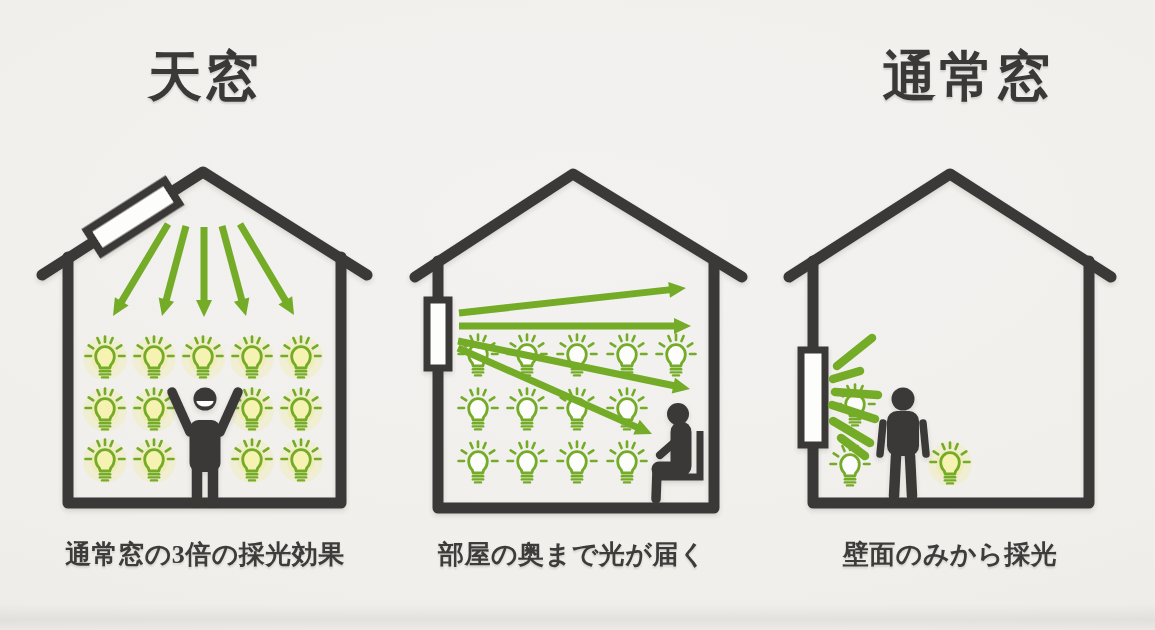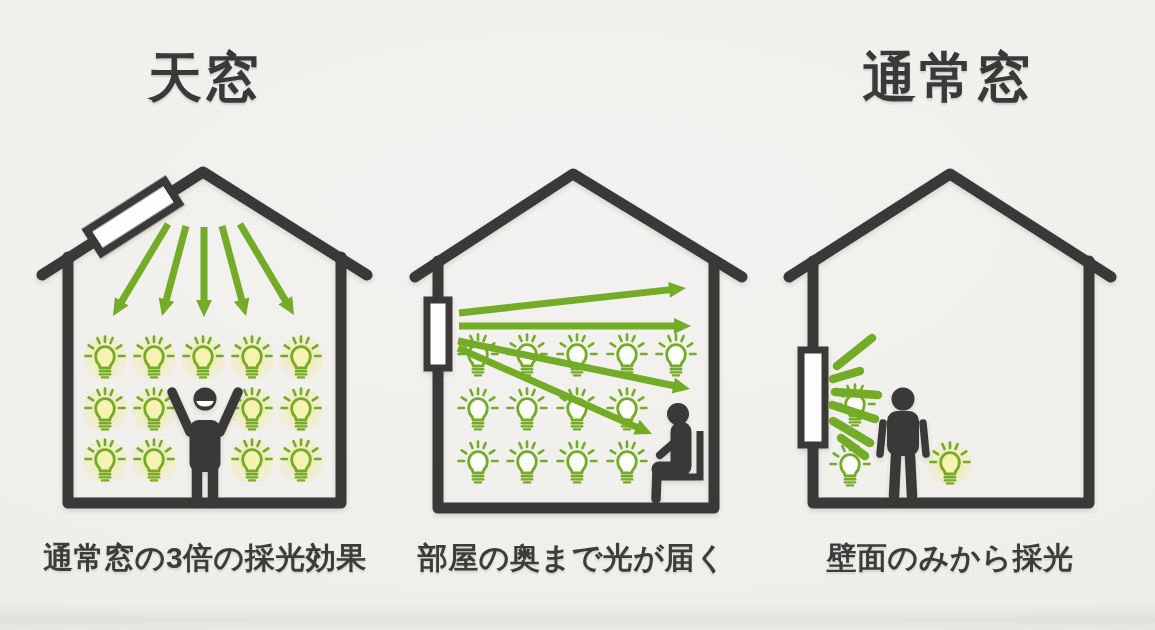--- a/index.html
+++ b/index.html
@@ -1,32 +1,32 @@
 <!DOCTYPE html>
 <html><head>
 <meta charset="utf-8">
 <style>
   html,body{margin:0;padding:0;background:#d8d7d4;}
   .canvas{
     position:relative;width:1155px;height:630px;overflow:hidden;
-    font-family:Liberation Sans, sans-serif;
+    font-family:Liberation Serif, serif;
     background:radial-gradient(130% 105% at 50% 35%, #f3f2f0 0%, #f0efec 55%, #eae9e6 90%, #e6e5e2 100%);
   }
   .bottom-shade{
     position:absolute;left:0;right:0;bottom:0;height:26px;pointer-events:none;
     background:linear-gradient(180deg, rgba(0,0,0,0) 0%, rgba(70,65,55,.07) 60%, rgba(70,65,55,.02) 100%);
   }
   .panel-title{
     position:absolute;top:48px;transform:translateX(-50%);
     font-size:54px;font-weight:900;color:#3a3938;letter-spacing:3px;line-height:1.1;
     text-shadow:0 2px 2px rgba(60,58,52,.18);white-space:nowrap;
   }
   .panel-caption{
     position:absolute;top:541px;transform:translateX(-50%);
-    font-size:30px;font-weight:800;color:#3d3c3a;letter-spacing:.5px;line-height:1.1;
+    font-size:26px;font-weight:800;color:#3d3c3a;letter-spacing:.5px;line-height:1.1;
     text-shadow:0 2px 2px rgba(60,58,52,.15);white-space:nowrap;
   }
   svg.diagram{position:absolute;left:0;top:0;}
 </style>
 </head>
 <body>
 
 <div class="canvas">
   <svg class="diagram" id="diagram" width="1155" height="630" viewBox="0 0 1155 630">
     <defs>
@@ -525,20 +525,20 @@
           <line x1="923" y1="423" x2="926" y2="454" stroke="#3a3938" stroke-width="7.5" stroke-linecap="round"></line>
           <rect x="887" y="411" width="32" height="45" rx="10" fill="#3a3938"></rect>
           <line x1="896" y1="456" x2="894" y2="496" stroke="#3a3938" stroke-width="10.5" stroke-linecap="round"></line>
           <line x1="910" y1="456" x2="912" y2="496" stroke="#3a3938" stroke-width="10.5" stroke-linecap="round"></line>
           <circle cx="903" cy="399" r="11.5" fill="#3a3938"></circle>
         </g>
       </g>
     </svg>
 
   <div class="panel-title" style="left:205px">天窓</div>
-  <div class="panel-title" style="left:948px">通常窓</div>
+  <div class="panel-title" style="left:968px">通常窓</div>
 
   <div class="panel-caption" style="left:205px">通常窓の3倍の採光効果</div>
   <div class="panel-caption" style="left:950px">壁面のみから採光</div>
   <div class="panel-caption" style="left:572px">部屋の奥まで光が届く</div>
 
   <div class="bottom-shade"></div>
 </div>
 
 </body></html>

